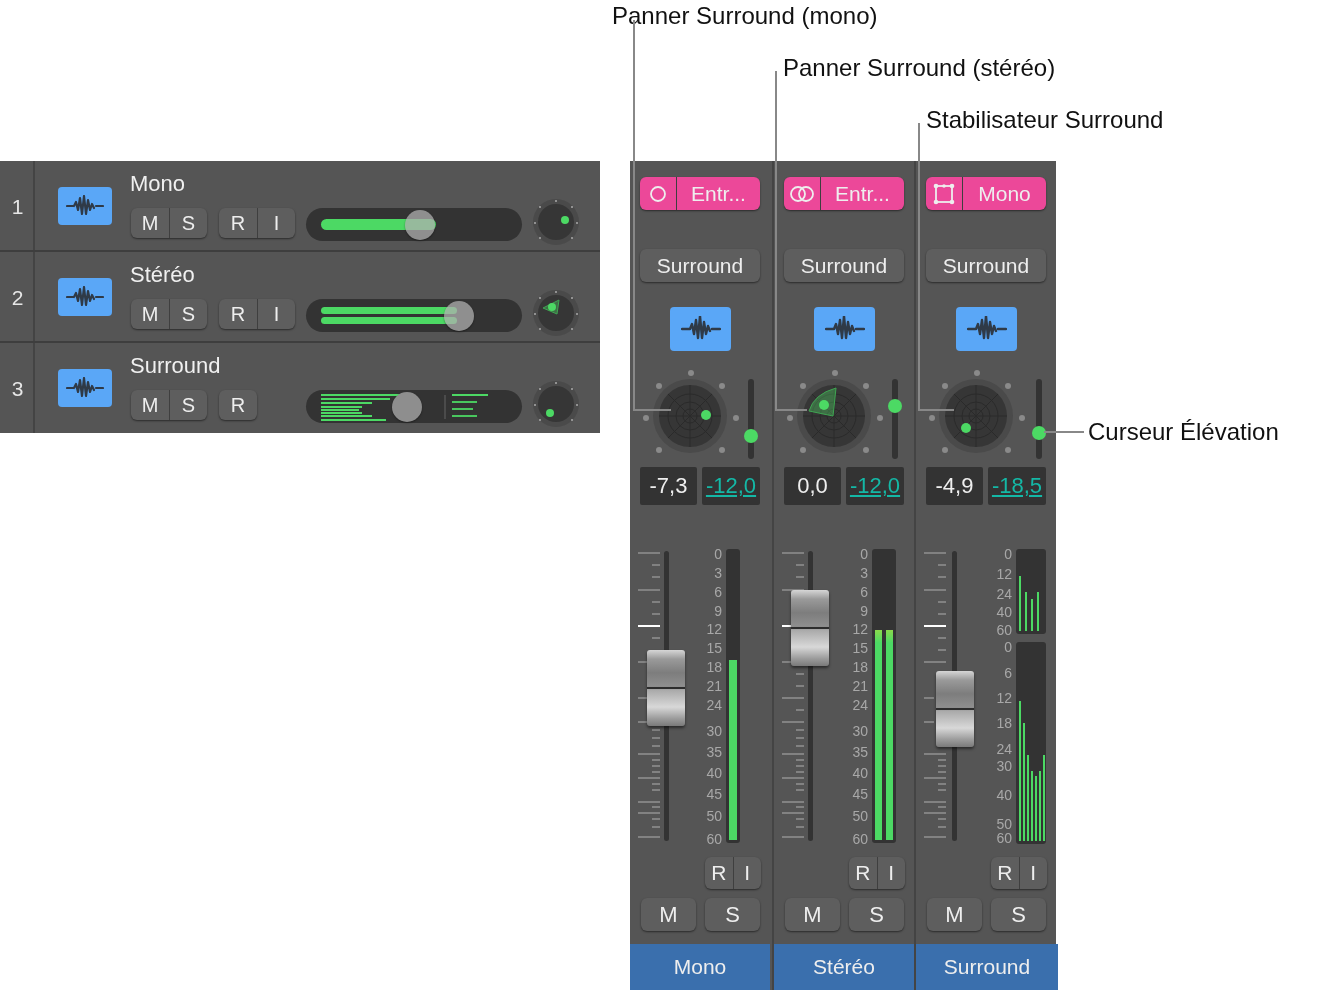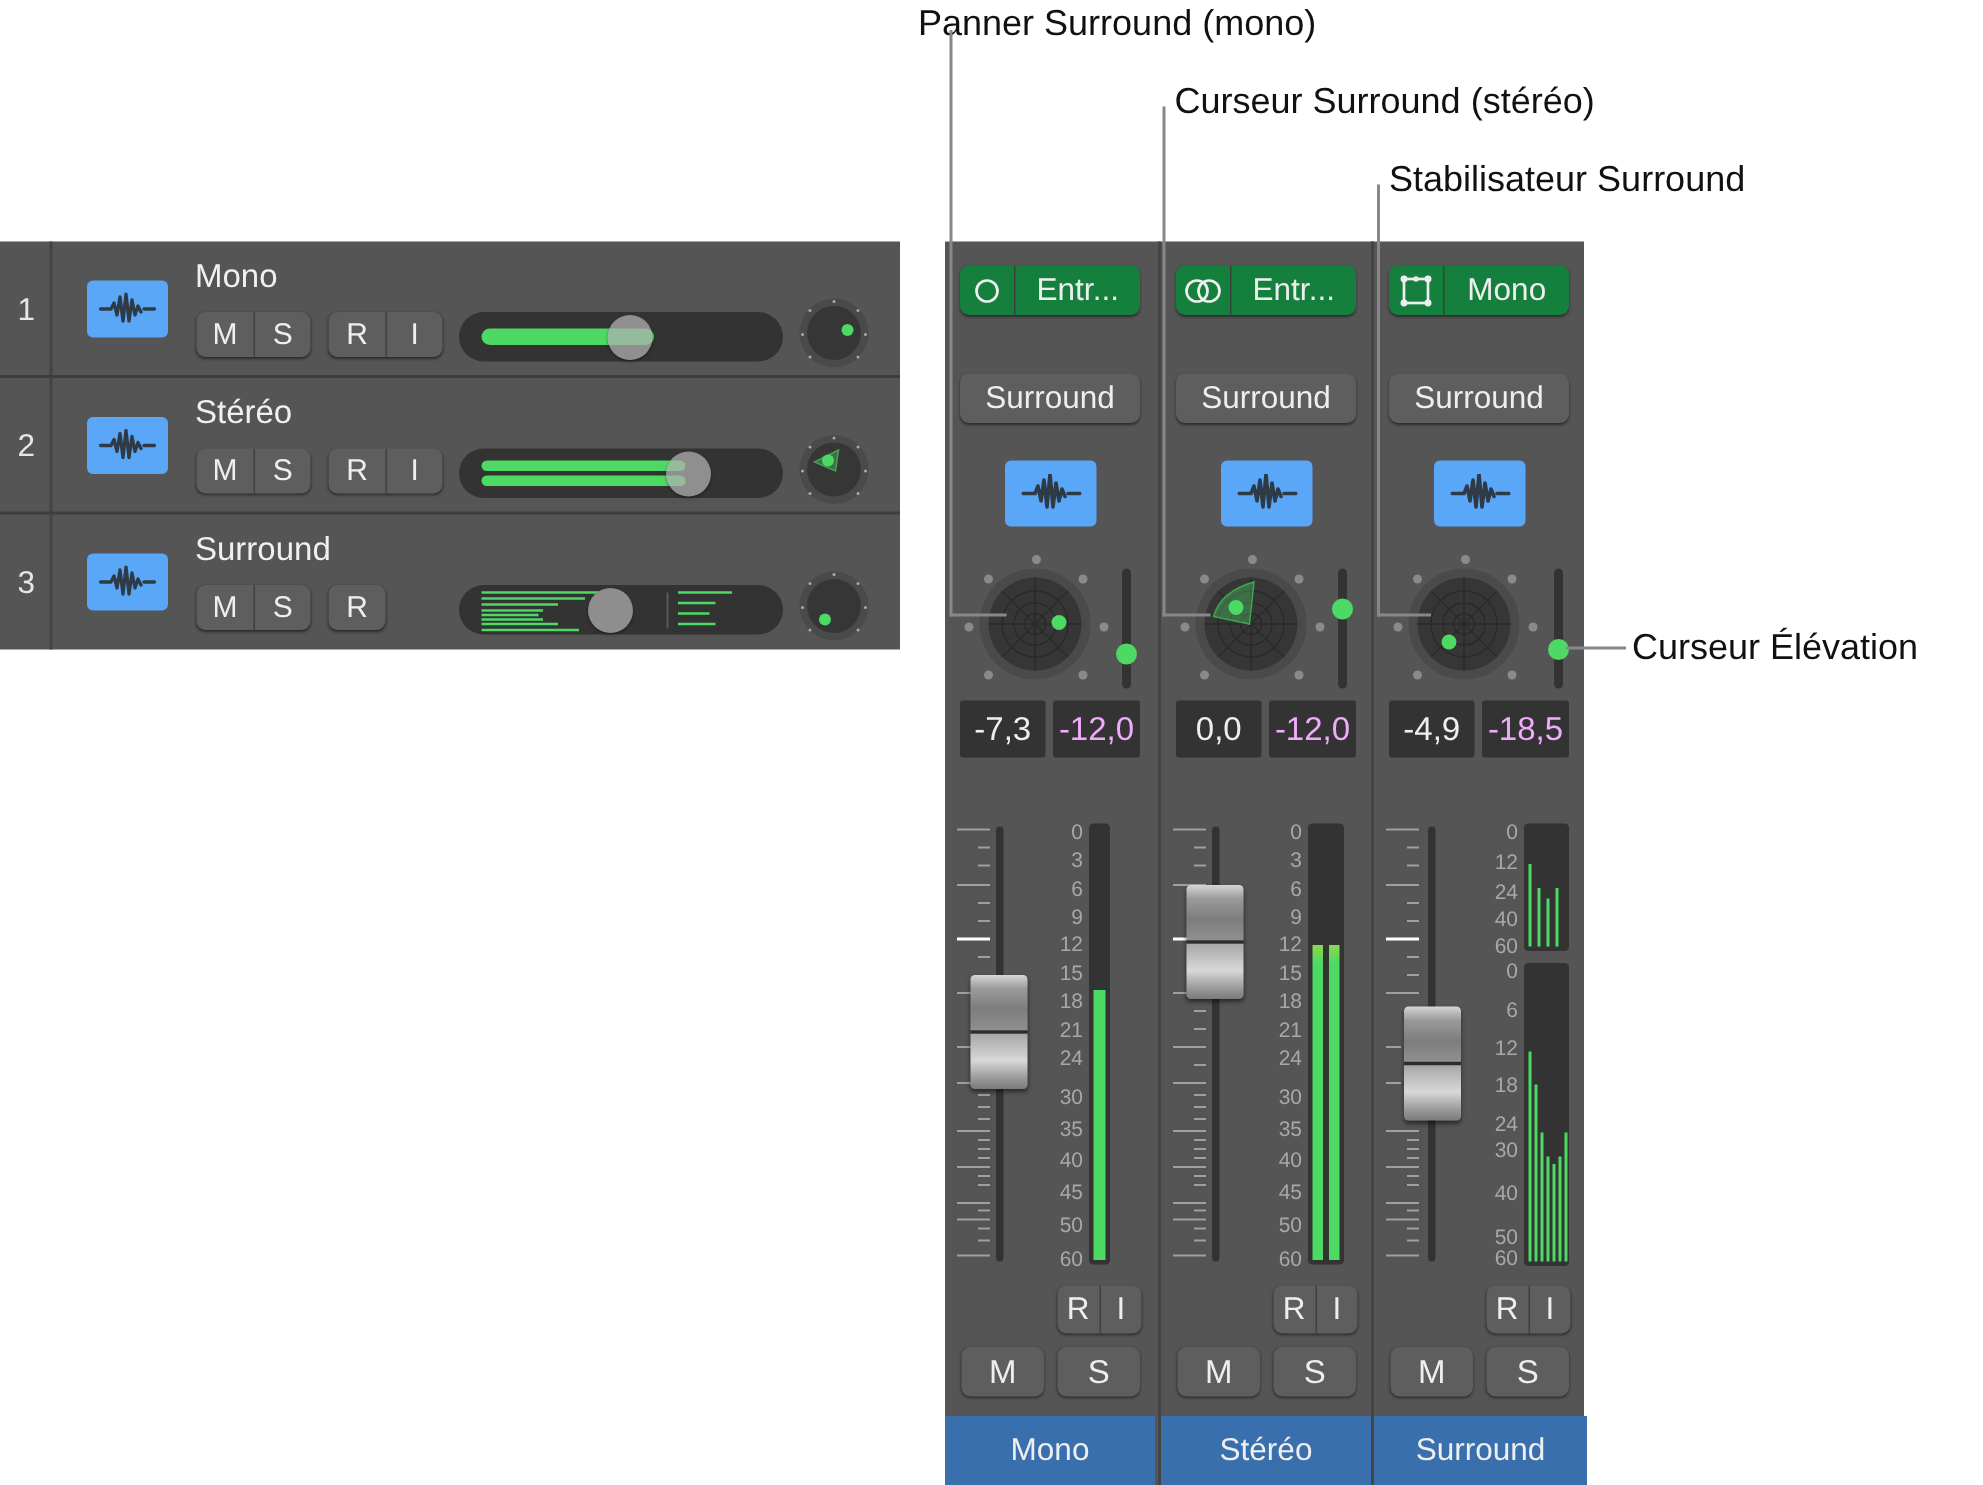--- a/index.html
+++ b/index.html
@@ -19,31 +19,31 @@
   .btn-group .b + .b { border-left: 1px solid #3f3f3f; }
   .slider-track { position: absolute; left: 306px; top: 47px; width: 216px; height: 33px; background: #333333; border-radius: 17px; }
   .slider-fill { position: absolute; left: 15px; height: 11px; background: #4cd964; border-radius: 6px; }
   .slider-knob { position: absolute; top: 2px; width: 30px; height: 30px; border-radius: 50%; background: rgba(175,175,175,0.75); box-shadow: 0 1px 2px rgba(0,0,0,0.4); }
   .pan-knob { position: absolute; left: 532px; top: 37px; width: 48px; height: 48px; }
 
   
   .mixer { position: absolute; left: 630px; top: 161px; width: 426px; height: 829px; background: #555555; }
   .strip { position: absolute; top: 0; width: 142px; height: 829px; }
   .strip.s0 { left: 0; } .strip.s1 { left: 142px; border-left: 2px solid #444; } .strip.s2 { left: 284px; border-left: 2px solid #444; }
-  .input-btn { position: absolute; left: 10px; top: 16px; width: 120px; height: 33px; border-radius: 6px; background: #15803d; box-shadow: 0 1px 2px rgba(0,0,0,0.5); display: flex; }
+  .input-btn { position: absolute; left: 10px; top: 16px; width: 120px; height: 33px; border-radius: 6px; background: #ec4899; box-shadow: 0 1px 2px rgba(0,0,0,0.5); display: flex; }
   .input-btn .ic { width: 37px; height: 33px; border-right: 1px solid #3f3f3f; display: flex; align-items: center; justify-content: center; }
   .input-btn .lbl { flex: 1; color: #eeeeee; font-size: 21px; display: flex; align-items: center; justify-content: center; }
   .output-btn { position: absolute; left: 10px; top: 88px; width: 120px; height: 33px; border-radius: 6px; background: #5e5e5e; box-shadow: 0 1px 2px rgba(0,0,0,0.5); color: #eeeeee; font-size: 21px; display: flex; align-items: center; justify-content: center; }
   .strip-icon { position: absolute; left: 40px; top: 146px; width: 61px; height: 44px; background: #5aa7f7; border-radius: 4px; display: flex; align-items: center; justify-content: center; }
   .panner { position: absolute; left: 10px; top: 205px; width: 100px; height: 100px; }
   .elev { position: absolute; left: 118px; top: 218px; width: 6px; height: 80px; background: #333; border-radius: 3px; }
   .elev .dot { position: absolute; left: -4px; width: 14px; height: 14px; border-radius: 50%; background: #4cd964; }
   .val { position: absolute; top: 306px; height: 38px; background: #333333; border-radius: 2px; font-size: 22px; display: flex; align-items: center; justify-content: center; }
   .val.a { left: 10px; width: 57px; color: #eeeeee; }
-  .val.b { left: 72px; width: 58px; color: #f0abfc; }
+  .val.b { left: 72px; width: 58px; color: #14b8a6; text-decoration: underline; }
   .fader-scale { position: absolute; left: 6px; top: 388px; width: 40px; height: 292px; }
   .fader-rail { position: absolute; left: 34px; top: 390px; width: 5px; height: 290px; background: #333; border-radius: 3px; }
   .fader-cap { position: absolute; left: 17px; width: 38px; height: 76px; border-radius: 3px;
     background: linear-gradient(180deg, #d6d6d6 0%, #9a9a9a 12%, #7d7d7d 30%, #8f8f8f 48%, #2d2d2d 49%, #2d2d2d 51%, #a8a8a8 52%, #d8d8d8 75%, #9c9c9c 90%, #7a7a7a 100%);
     box-shadow: 0 2px 3px rgba(0,0,0,0.5); }
   .meter-labels { position: absolute; left: 64px; top: 383px; width: 28px; height: 300px; }
   .meter-labels span { position: absolute; right: 0; font-size: 14px; color: #a8a8a8; transform: translateY(-50%); }
   .meter { position: absolute; background: #333; border-radius: 3px; }
   .meter .bar { position: absolute; bottom: 3px; background: #4cd964; }
   .ri-btn { position: absolute; left: 75px; top: 696px; width: 56px; height: 32px; border-radius: 6px; background: #5e5e5e; box-shadow: 0 1px 2px rgba(0,0,0,0.5); display: flex; }
@@ -543,21 +543,21 @@
     <div class="ms-btn m">M</div>
     <div class="ms-btn s">S</div>
     <div class="name-bar">Surround</div>
   </div>
 </div>
 
 <div class="callout" style="left:612px; top:2px">Panner Surround (mono)</div>
 <div class="line" style="left:633px; top:20px; width:2px; height:391px"></div>
 <div class="line" style="left:633px; top:409px; width:38px; height:2px"></div>
 
-<div class="callout" style="left:783px; top:54px">Curseur Surround (stéréo)</div>
+<div class="callout" style="left:783px; top:54px">Panner Surround (stéréo)</div>
 <div class="line" style="left:775px; top:71px; width:2px; height:340px"></div>
 <div class="line" style="left:775px; top:409px; width:32px; height:2px"></div>
 
 <div class="callout" style="left:926px; top:106px">Stabilisateur Surround</div>
 <div class="line" style="left:918px; top:123px; width:2px; height:288px"></div>
 <div class="line" style="left:918px; top:409px; width:36px; height:2px"></div>
 
 <div class="callout" style="left:1088px; top:418px">Curseur Élévation</div>
 <div class="line" style="left:1044px; top:431px; width:40px; height:2px"></div>
 

